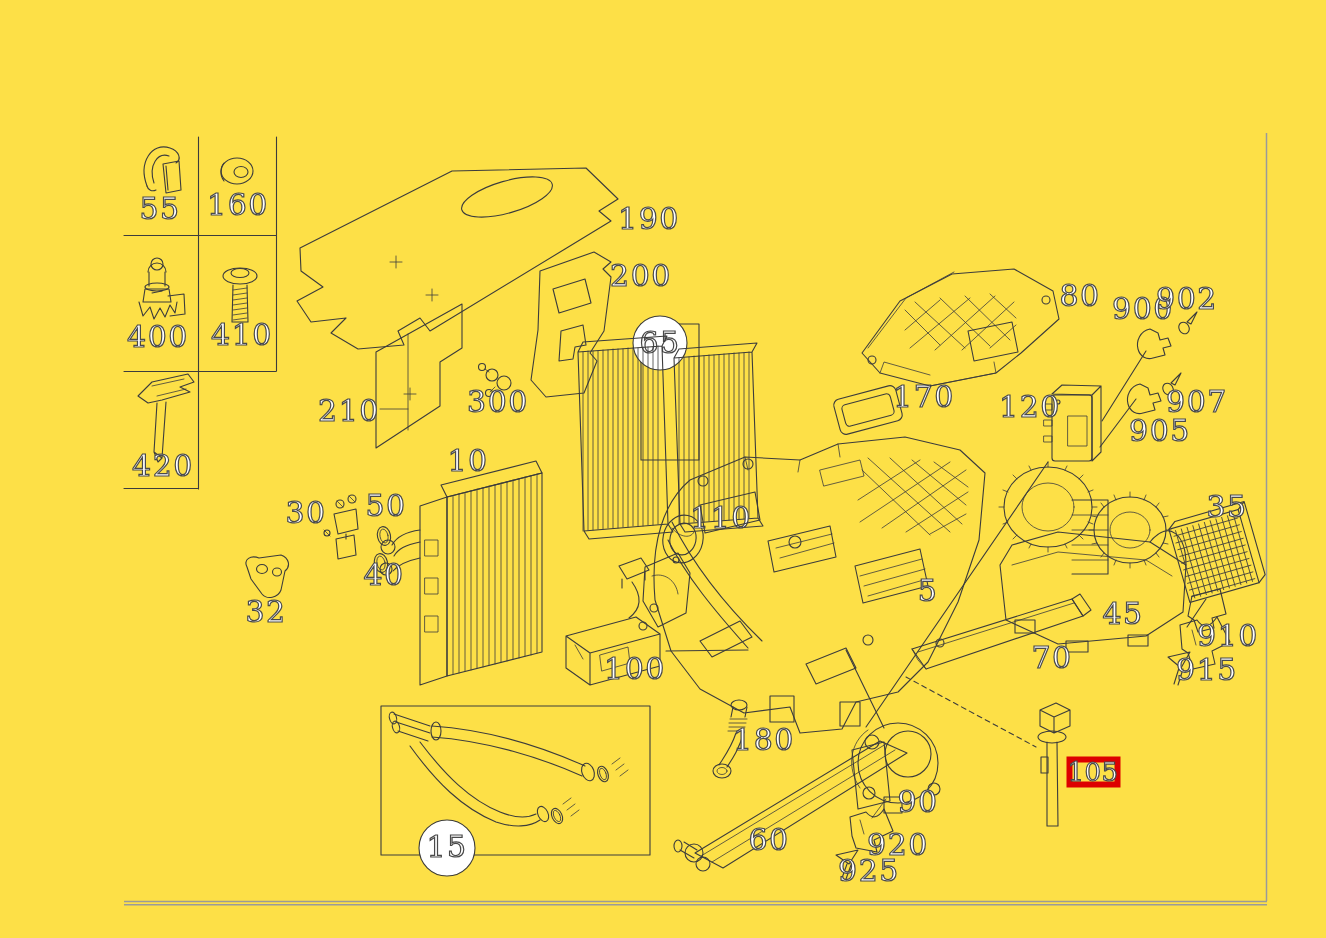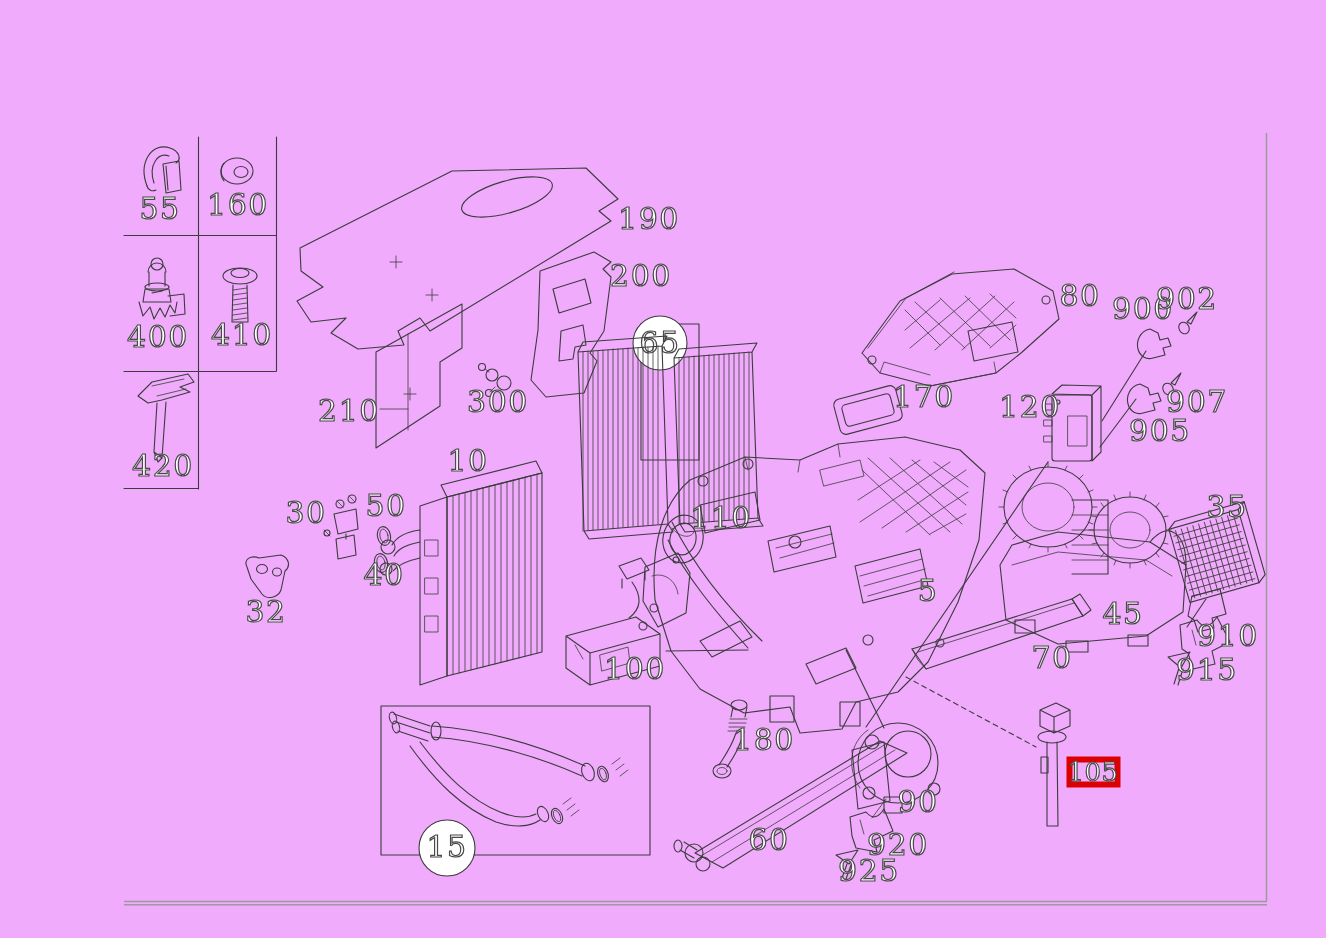--- a/index.html
+++ b/index.html
@@ -1,16 +1,16 @@
 <!DOCTYPE html>
 <html><head>
 <meta charset="utf-8">
 <style>
   html,body{margin:0;padding:0;background:#ffffff;}
-  .stage{position:relative;width:1326px;height:938px;background:#f0abfc;overflow:hidden;
+  .stage{position:relative;width:1326px;height:938px;background:#fde047;overflow:hidden;
          font-family:"Liberation Sans",sans-serif;}
   svg{display:block;}
   .ln{fill:none;stroke:#3c3c3c;stroke-width:1.1;stroke-linejoin:round;stroke-linecap:round;}
   .lnf{fill:#ffffff;stroke:#3c3c3c;stroke-width:1.1;stroke-linejoin:round;}
   .thin{stroke-width:0.8;}
   .dash{stroke-dasharray:5 4;}
   .gray{fill:none;stroke:#9a9a9a;stroke-width:1.5;}
   .pn{font-family:"DejaVu Serif",serif;font-size:30px;fill:#ffffff;stroke:#4a4a4a;
       stroke-width:1.2px;letter-spacing:1.5px;text-anchor:middle;}
   .pn2{font-size:26px;letter-spacing:0.5px;}

